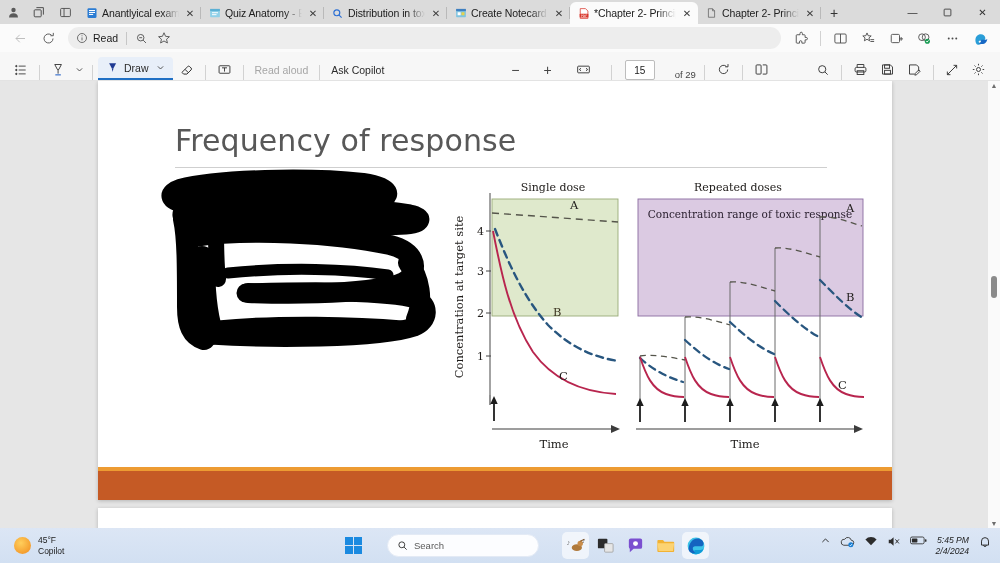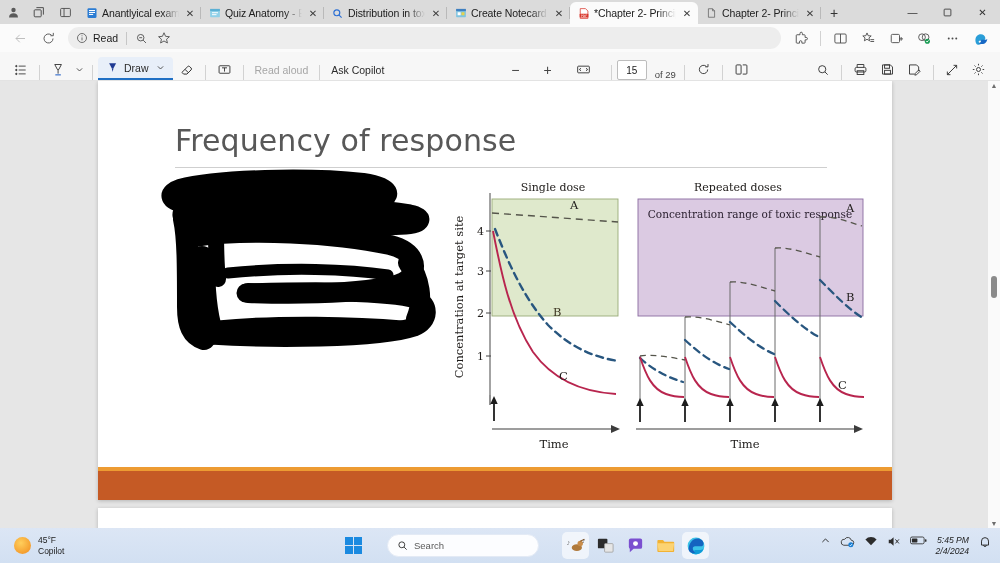--- a/index.html
+++ b/index.html
@@ -82,23 +82,23 @@
   .tbtn {
     height: 21px; display: flex; align-items: center; justify-content: center;
     gap: 4px; padding: 0 6px; border-radius: 4px; color: #2b2b2b; white-space: nowrap;
   }
   .tbtn.draw { background: #e8eff9; border-bottom: 2px solid #1f6fc4; border-radius: 4px 4px 0 0; height: 23px; padding: 0 8px; }
   .tbtn.dimmed { color: #a6a6a6; }
   .vsep { width: 1px; height: 15px; background: #d2d2d2; margin: 0 5px; }
   .pagebox {
     width: 30px; height: 20px; border: 1px solid #bdbdbd; border-radius: 2px;
     background: #fff; display: flex; align-items: center; justify-content: center;
-    font-size: 10px; color: #1a1a1a;
-  }
-  .ofpages { font-size: 9.5px; color: #444; margin-left: 8px; }
+    font-size: 10px; color: #1a1a1a; margin-left: 8px;
+  }
+  .ofpages { font-size: 9.5px; color: #444; margin-left: 20px; }
   .spacer { flex: 1; }
 
   
   .viewer {
     position: absolute; top: 81px; left: 0; width: 1000px; height: 447px;
     background: #e6e6e6; overflow: hidden;
   }
   .page-sheet {
     position: absolute; left: 98px; top: 0px; width: 794px; height: 419px;
     background: #ffffff; box-shadow: 0 1px 4px rgba(0,0,0,.22);

